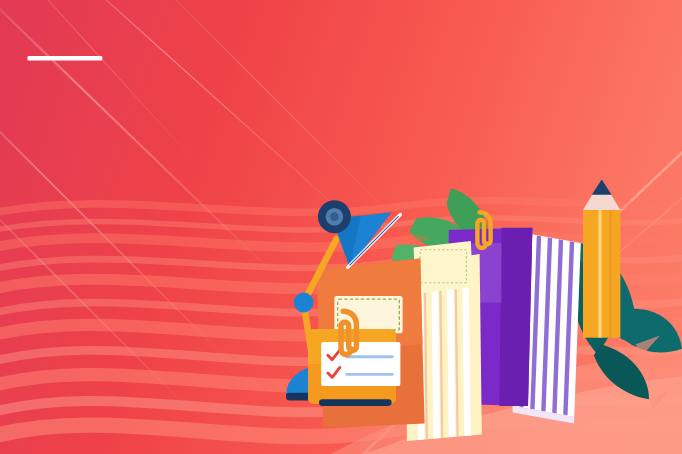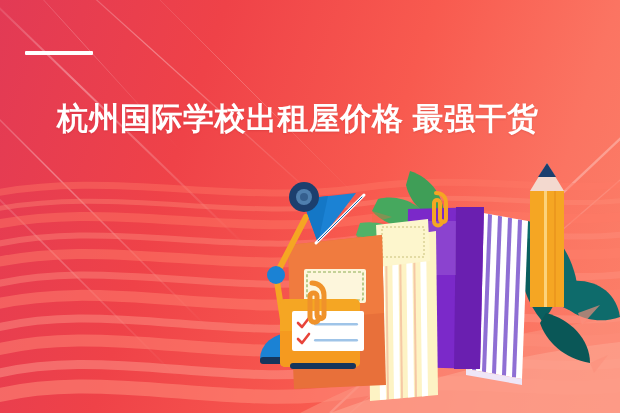--- a/index.html
+++ b/index.html
@@ -102,21 +102,20 @@
         <path d="M-20,378 C100,342 230,392 360,368 C470,350 560,376 640,360" stroke="#ffa291" stroke-opacity=".46" stroke-width="9"></path>
         <path d="M-20,400 C100,364 230,414 360,390 C470,372 560,398 640,382" stroke="#ff8c7a" stroke-opacity=".55" stroke-width="14"></path>
       </g>
 
       <path d="M300,413 C380,372 470,336 620,318 L620,413 Z" fill="#fc9380" fill-opacity=".55"></path>
       <path d="M330,413 C410,384 500,356 620,342 L620,413 Z" fill="#fda893" fill-opacity=".55"></path>
     </svg>
   </div>
 
   <div class="rule"></div>
-  <h1 class="headline">杭州国际学校出租屋价格 最强干货</h1>
 
   <div class="art">
     <svg width="360" height="250" viewBox="0 0 360 250" aria-hidden="true">
 
       <g>
         <path d="M150,8 C170,14 186,34 184,58 C166,56 150,40 146,22 Z" fill="#3f9e57"></path>
         <path d="M118,36 C140,30 164,42 172,62 C150,70 124,62 112,48 Z" fill="#46a85e"></path>
         <path d="M100,60 C124,56 148,68 156,88 C132,96 106,86 96,72 Z" fill="#51b268"></path>
         <path d="M112,48 L132,54 L112,60 Z" fill="#f26b3f" opacity=".35"></path>
         <path d="M96,72 L118,78 L96,84 Z" fill="#f26b3f" opacity=".3"></path>

